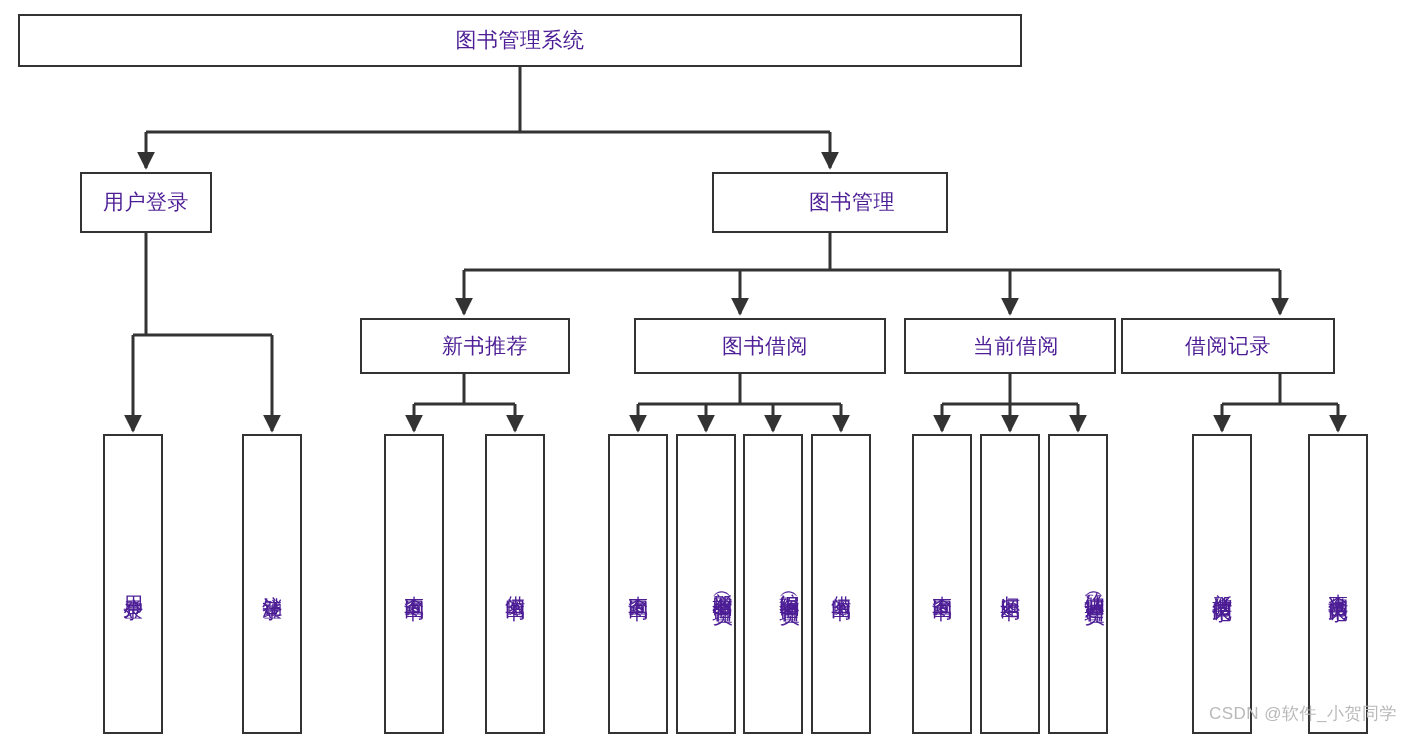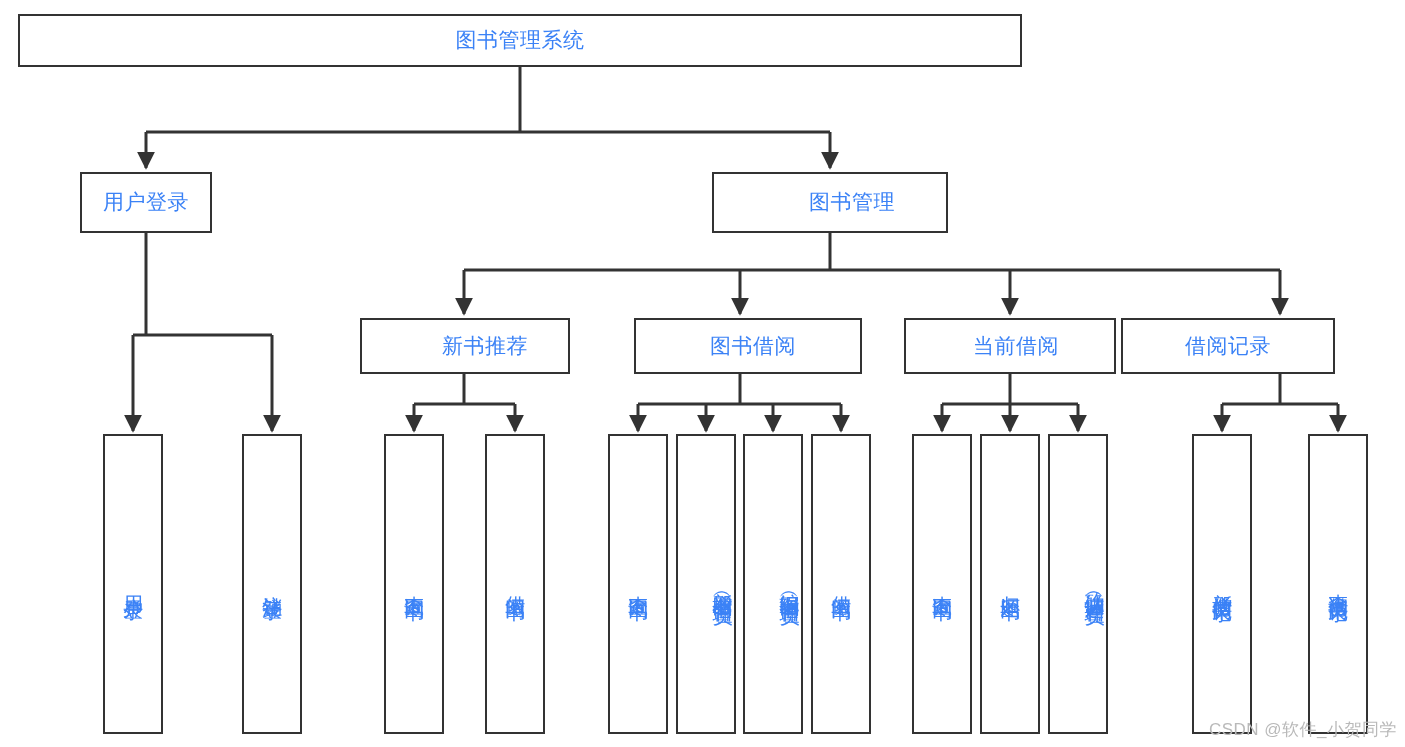--- a/index.html
+++ b/index.html
@@ -27,21 +27,21 @@
     pointer-events: none;
   }
   .node {
     position: absolute;
     box-sizing: border-box;
     border: 2px solid #333333;
     background: #ffffff;
     display: flex;
     align-items: center;
     justify-content: center;
-    color: #3b82f6;
+    color: #4c1d95;
     text-align: left;
     line-height: 1.18;
   }
   .node.horiz {
     font-size: 21px;
     letter-spacing: 0.5px;
   }
   .node.vert {
     font-size: 20px;
     writing-mode: vertical-rl;
@@ -54,21 +54,21 @@
   .node.vert.mid {
     align-items: center;
     padding-top: 0;
   }
   .node .label {
     display: block;
   }
   #watermark {
     position: absolute;
     right: 8px;
-    bottom: 6px;
+    bottom: 22px;
     font-size: 17px;
     color: #b9b9b9;
     white-space: nowrap;
     letter-spacing: 0.5px;
     margin-top: 48px;
   }
 </style>
 </head>
 <body>
 
@@ -133,21 +133,21 @@
   </div>
 
   <div class="node horiz" style="left:712px; top:172px; width:236px; height:61px;padding-left:44px;">
     <span class="label">图书管理</span>
   </div>
 
   <div class="node horiz" style="left:360px; top:318px; width:210px; height:56px;padding-left:40px;">
     <span class="label">新书推荐</span>
   </div>
 
-  <div class="node horiz" style="left:634px; top:318px; width:228px; height:56px;padding-left:10px;">
+  <div class="node horiz" style="left:634px; top:318px; width:252px; height:56px;padding-left:10px;">
     <span class="label">图书借阅</span>
   </div>
 
   <div class="node horiz" style="left:904px; top:318px; width:212px; height:56px;padding-left:12px;">
     <span class="label">当前借阅</span>
   </div>
 
   <div class="node horiz" style="left:1121px; top:318px; width:214px; height:56px;">
     <span class="label">借阅记录</span>
   </div>

